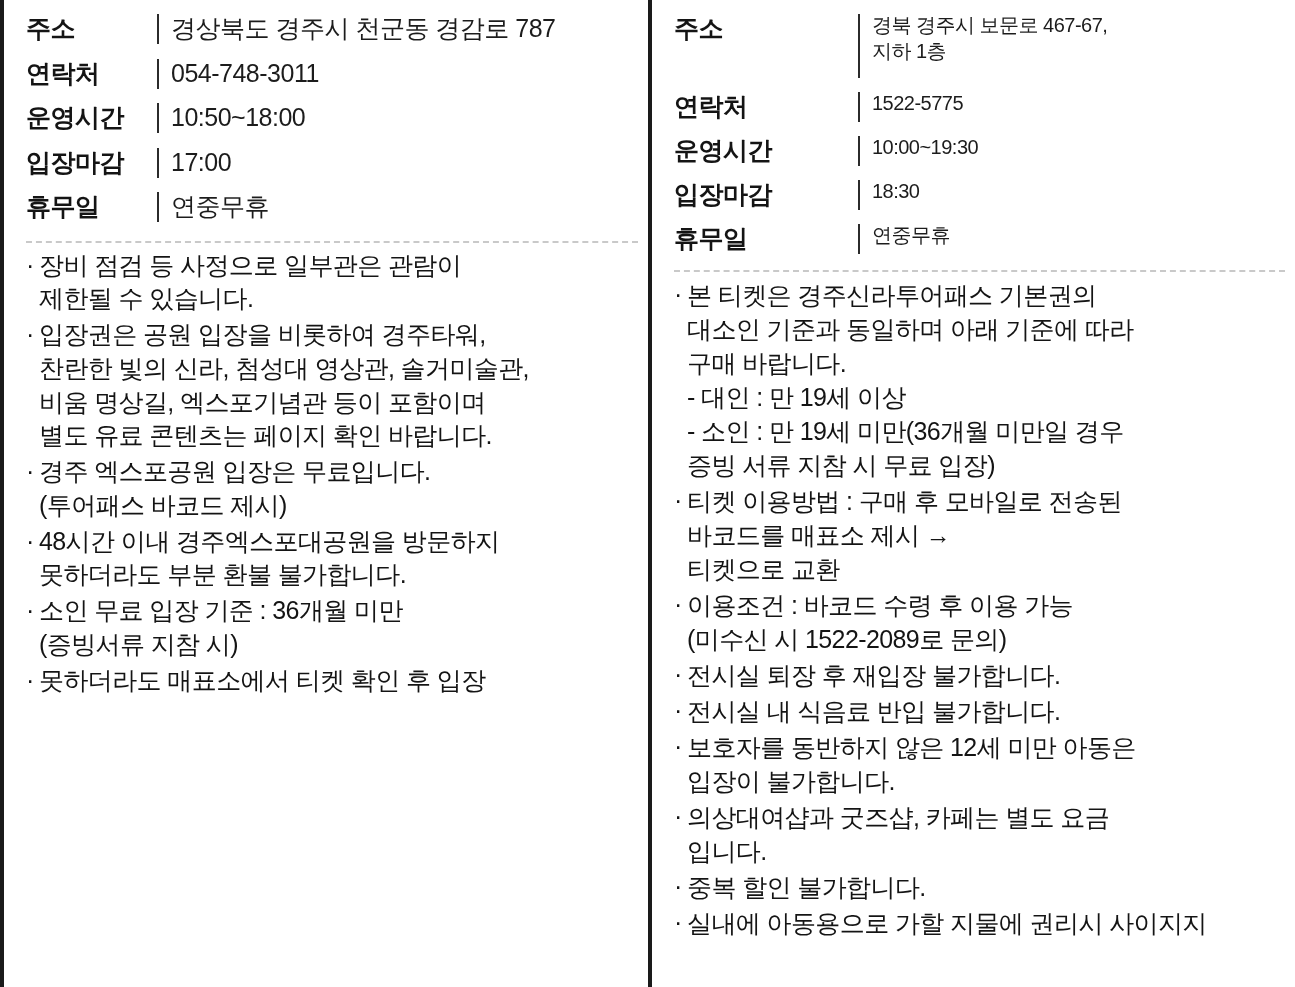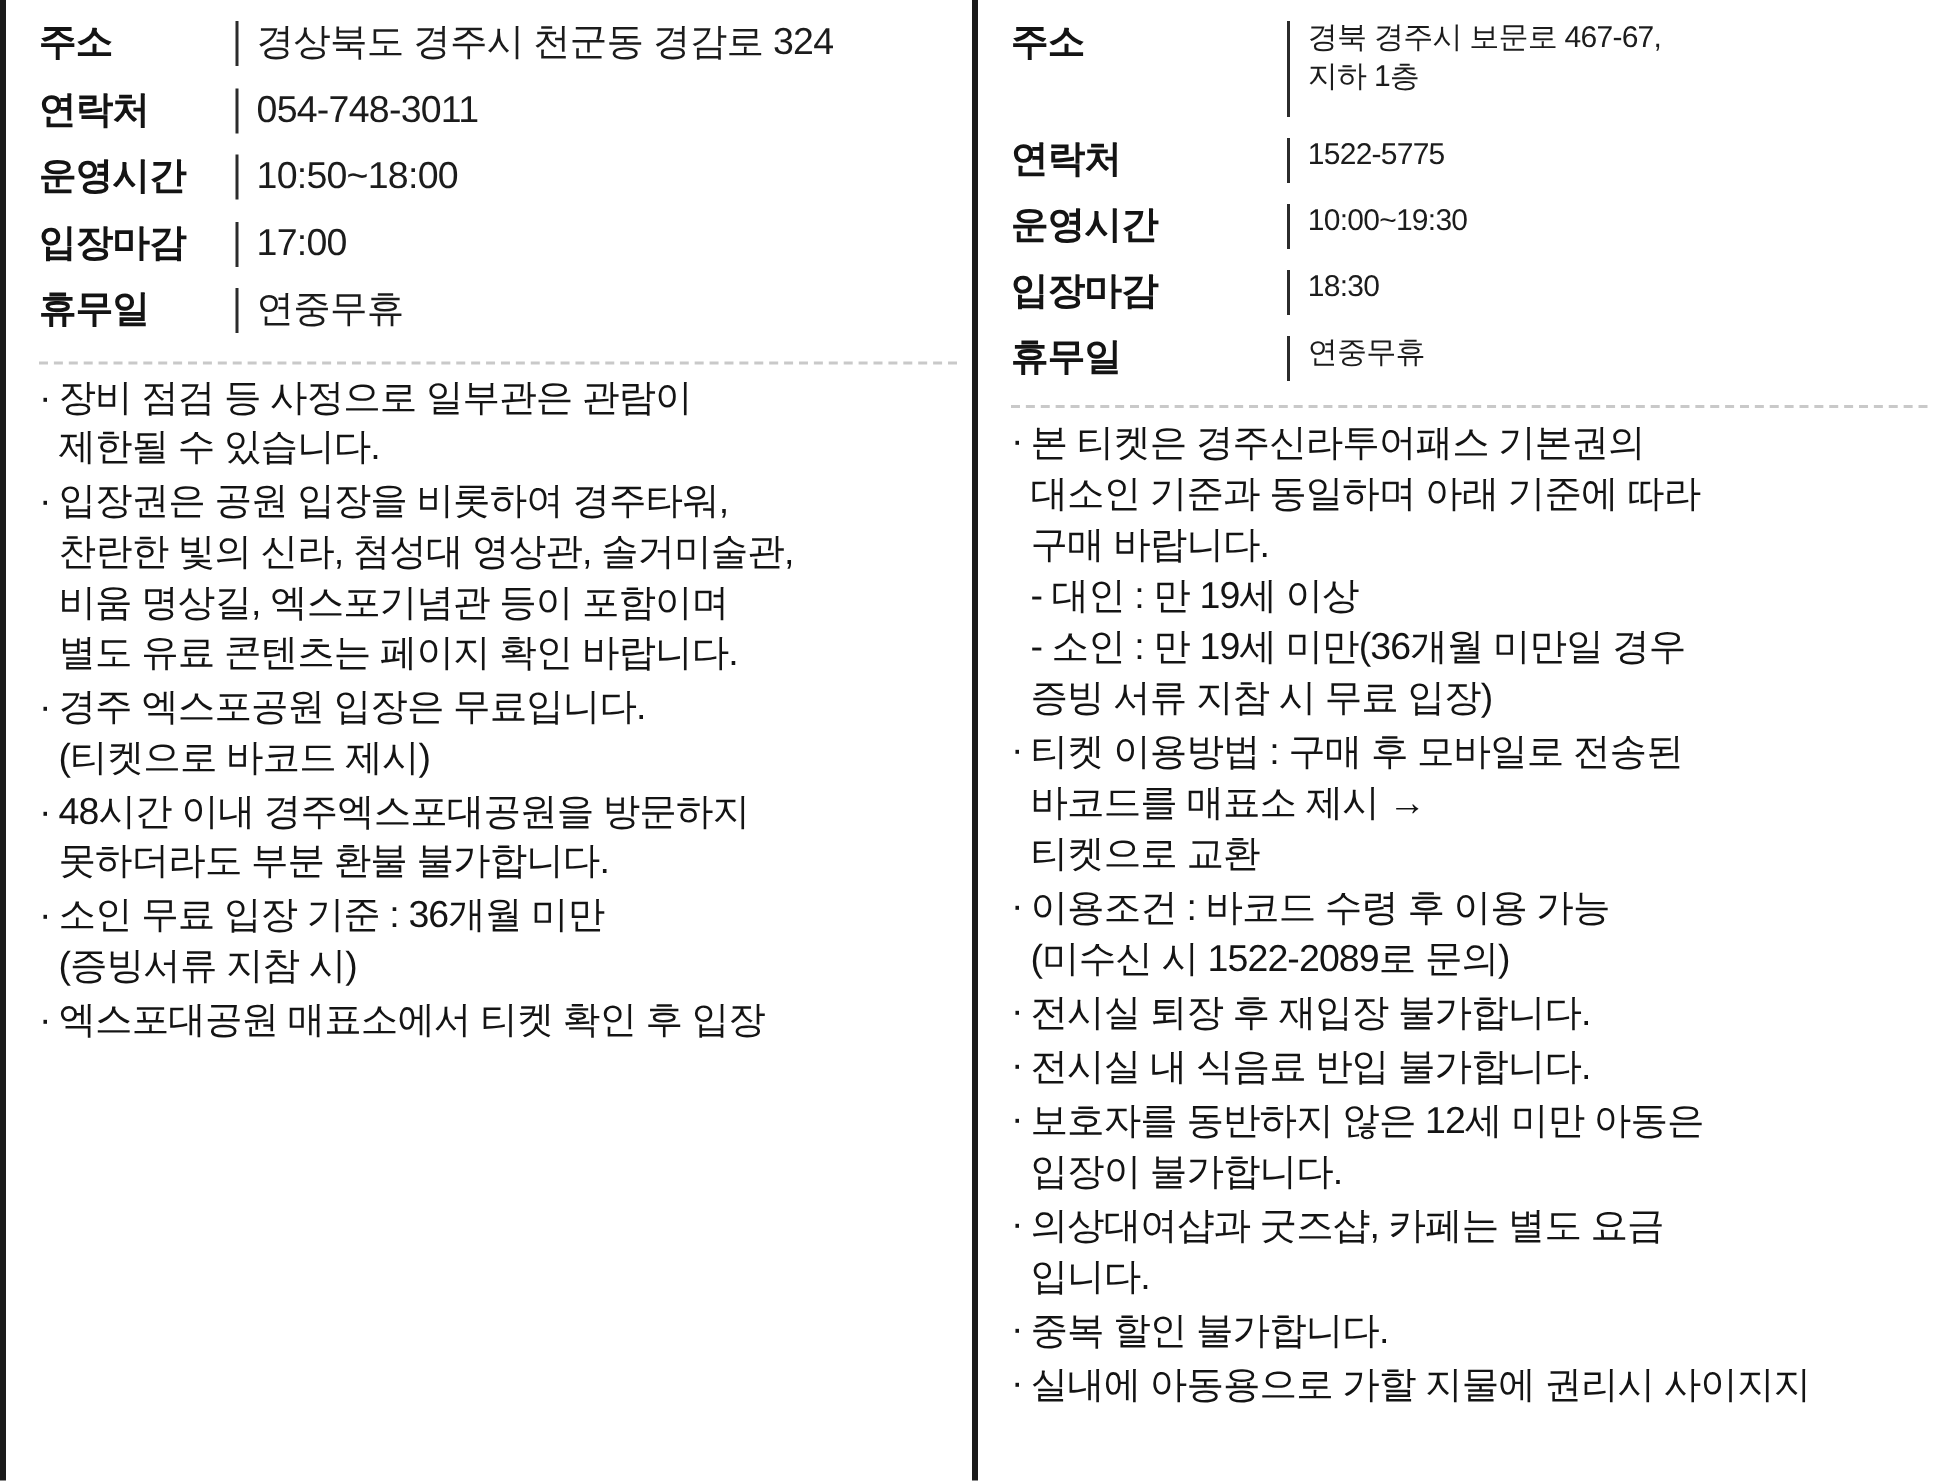--- a/index.html
+++ b/index.html
@@ -121,21 +121,21 @@
 <div class="page">
 
   <div class="column col-left">
     <table class="info-table">
       <tbody>
         <tr class="info-row">
           <td class="info-label">주소</td>
           <td class="info-sep">
               <span class="bar"></span>
             </td>
-          <td class="info-value">경상북도 경주시 천군동 경감로 324</td>
+          <td class="info-value">경상북도 경주시 천군동 경감로 787</td>
         </tr>
         <tr class="info-row">
           <td class="info-label">연락처</td>
           <td class="info-sep">
               <span class="bar"></span>
             </td>
           <td class="info-value">054-748-3011</td>
         </tr>
         <tr class="info-row">
           <td class="info-label">운영시간</td>
@@ -172,35 +172,35 @@
       <li class="note">
         <span class="dot">·</span>
         <span class="txt">입장권은 공원 입장을 비롯하여 경주타워,
 찬란한 빛의 신라, 첨성대 영상관, 솔거미술관,
 비움 명상길, 엑스포기념관 등이 포함이며
 별도 유료 콘텐츠는 페이지 확인 바랍니다.</span>
       </li>
       <li class="note">
         <span class="dot">·</span>
         <span class="txt">경주 엑스포공원 입장은 무료입니다.
- (티켓으로 바코드 제시)</span>
+ (투어패스 바코드 제시)</span>
       </li>
       <li class="note">
         <span class="dot">·</span>
         <span class="txt">48시간 이내 경주엑스포대공원을 방문하지
 못하더라도 부분 환불 불가합니다.</span>
       </li>
       <li class="note">
         <span class="dot">·</span>
         <span class="txt">소인 무료 입장 기준 : 36개월 미만
                          (증빙서류 지참 시)</span>
       </li>
       <li class="note">
         <span class="dot">·</span>
-        <span class="txt">엑스포대공원 매표소에서 티켓 확인 후 입장</span>
+        <span class="txt">못하더라도 매표소에서 티켓 확인 후 입장</span>
       </li>
     </ul>
   </div>
 
   <div class="column col-right">
     <table class="info-table">
       <tbody>
         <tr class="info-row">
           <td class="info-label">주소</td>
           <td class="info-sep">

